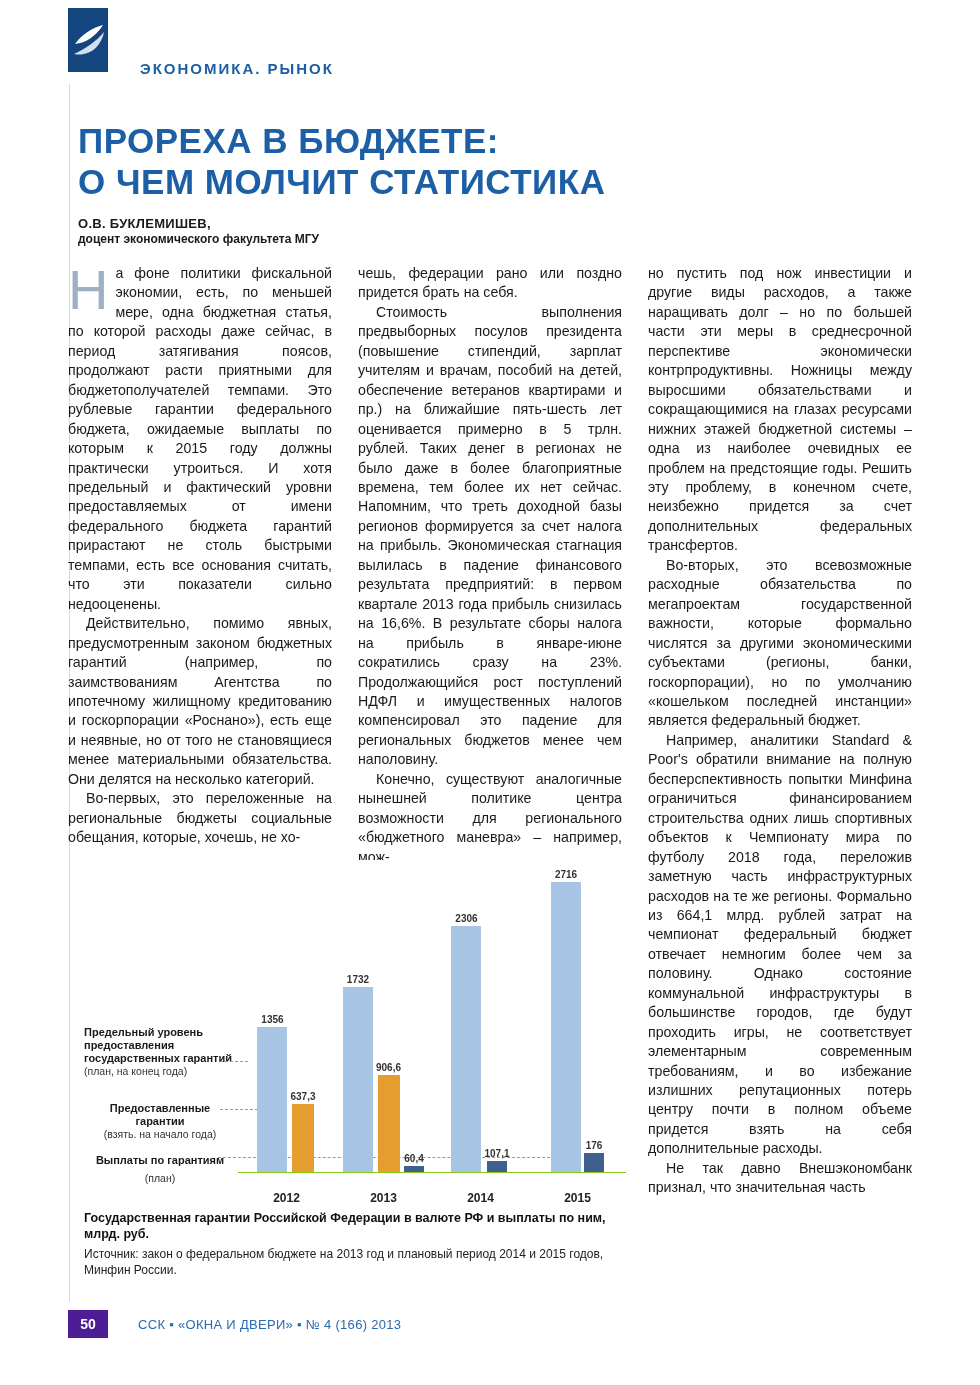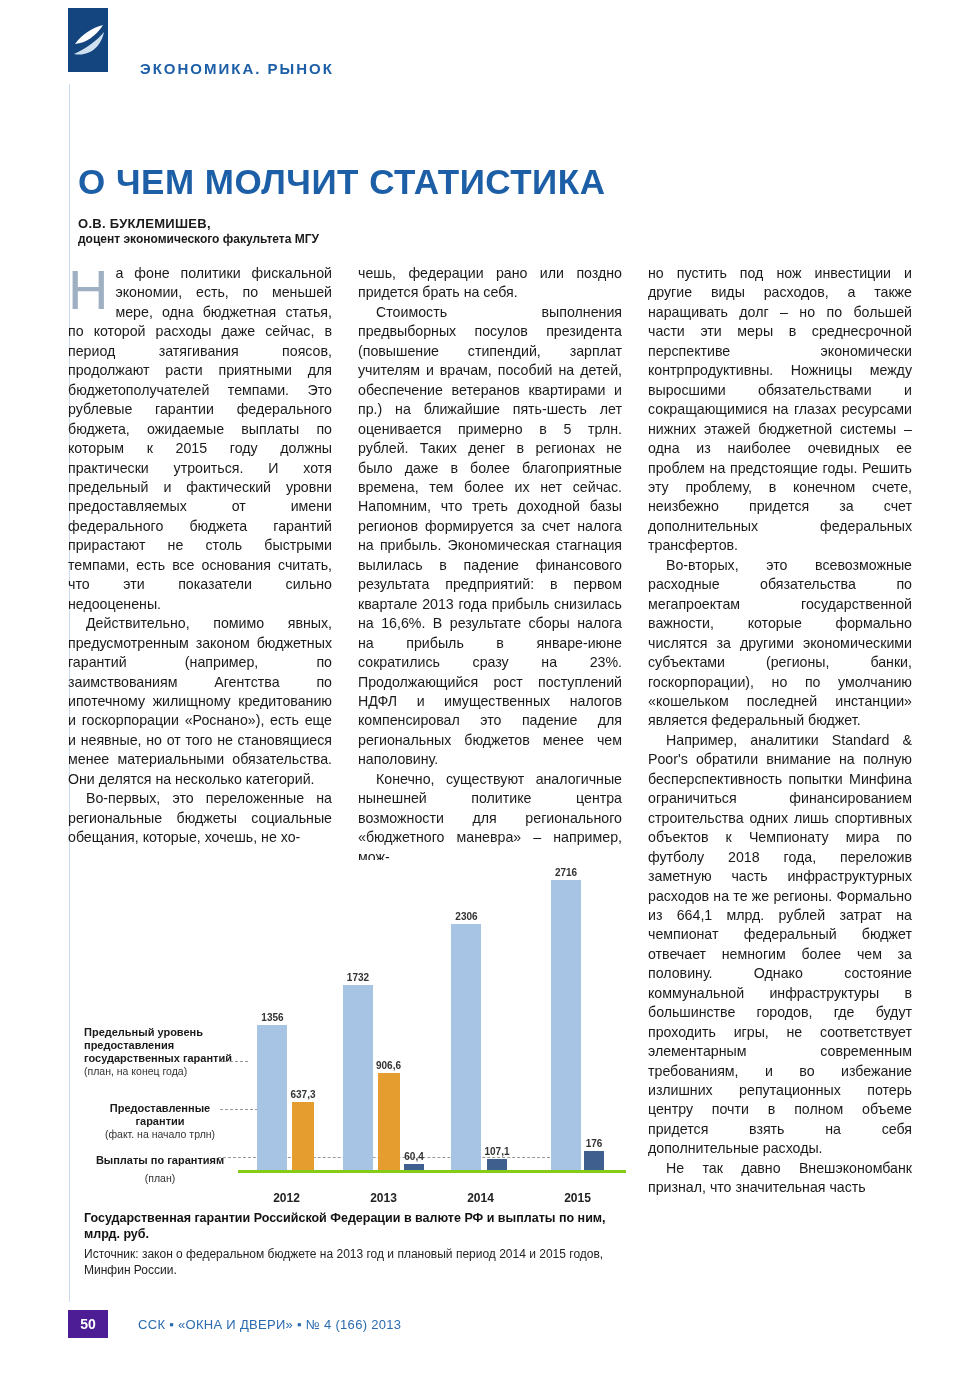--- a/index.html
+++ b/index.html
@@ -42,21 +42,21 @@
   #leg3 .li-name, #leg3 .li-sub { display:inline; }
 
   .leader { position:absolute; height:0; border-top:1px dashed #999; }
   #lead1 { top:201px; left:150px; width:28px; }
   #lead2 { top:249px; left:150px; width:48px; }
   #lead3 { top:297px; left:148px; width:352px; }
 
   .plot { position:absolute; left:168px; right:2px; top:0; bottom:0; display:flex; }
   .group { flex:1; display:flex; flex-direction:column; }
   .gbars { flex:1; display:flex; align-items:flex-end; justify-content:center; gap:3px;
-    border-bottom:3px solid #84cc16; }
+    border-bottom:1px solid #84cc16; }
   .gx { height:27px; text-align:center; font-size:12px; font-weight:700; color:#222; padding-top:18px; }
   .bw { display:flex; flex-direction:column; align-items:center; justify-content:flex-end; }
   .blabel { font-size:10px; font-weight:600; color:#333; margin-bottom:2px; white-space:nowrap; }
   .bar.s0 { width:30px; }
   .bar.s1 { width:22px; }
   .bar.s2 { width:20px; }
 
   .chart-caption { padding:10px 8px 0 14px; }
   .cap-title { font-size:12.5px; font-weight:700; color:#111; margin:0 0 3px 0; line-height:1.3; }
   .cap-source { font-size:12px; color:#222; line-height:1.35; }
@@ -78,21 +78,21 @@
     <svg width="40" height="64" viewBox="0 0 40 64">
       <rect width="40" height="64" fill="#15457f"></rect>
       <path d="M7 36 C14 26, 24 20, 35 17 C28 28, 18 35, 7 36 Z" fill="#ffffff"></path>
       <path d="M6 46 C17 41, 29 33, 36 24 C33 39, 21 49, 6 46 Z" fill="#cfe0f0"></path>
     </svg>
   </div>
 
   <div class="section-label">ЭКОНОМИКА. РЫНОК</div>
 
   <h1 class="title" style="margin:0;">
-    <br>
+    <span>ПРОРЕХА В БЮДЖЕТЕ:</span><br>
     <span>О ЧЕМ МОЛЧИТ СТАТИСТИКА</span>
   </h1>
 
   <div class="author">
     <div class="author-name">О.В. БУКЛЕМИШЕВ,</div>
     <div class="author-role">доцент экономического факультета МГУ</div>
   </div>
 
   <div class="col" id="col1">
     <p class="first"><span class="dropcap">Н</span><span>а фоне политики фискальной экономии, есть, по меньшей мере, одна бюджетная статья, по которой расходы даже сейчас, в период затягивания поясов, продолжают расти приятными для бюджетополучателей темпами. Это рублевые гарантии федерального бюджета, ожидаемые выплаты по которым к 2015 году должны практически утроиться. И хотя предельный и фактический уровни предоставляемых от имени федерального бюджета гарантий прирастают не столь быстрыми темпами, есть все основания считать, что эти показатели сильно недооценены.</span></p>
@@ -115,21 +115,21 @@
 
   <div class="chart-section">
     <div class="chart">
 
       <div class="legend-item" id="leg1">
         <div class="li-name">Предельный уровень предоставления государственных гарантий</div>
         <div class="li-sub">(план, на конец года)</div>
       </div>
       <div class="legend-item" id="leg2">
         <div class="li-name">Предоставленные гарантии</div>
-        <div class="li-sub">(факт. на начало трлн)</div>
+        <div class="li-sub">(взять. на начало года)</div>
       </div>
       <div class="legend-item" id="leg3">
         <span class="li-name">Выплаты по гарантиям</span>
         <span class="li-sub">(план)</span>
       </div>
 
       <div class="leader" id="lead1"></div>
       <div class="leader" id="lead2"></div>
       <div class="leader" id="lead3"></div>
 

